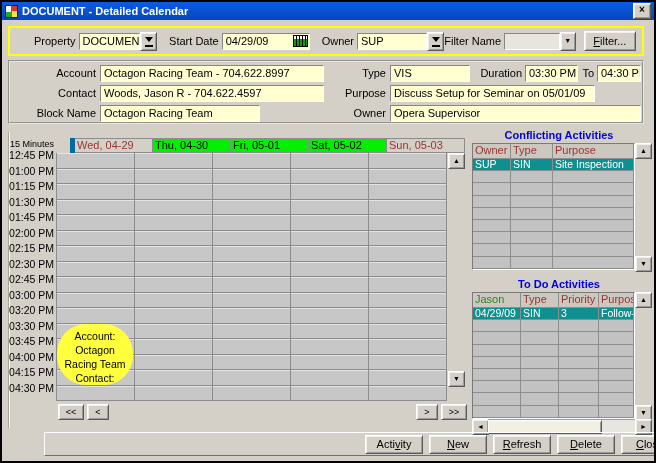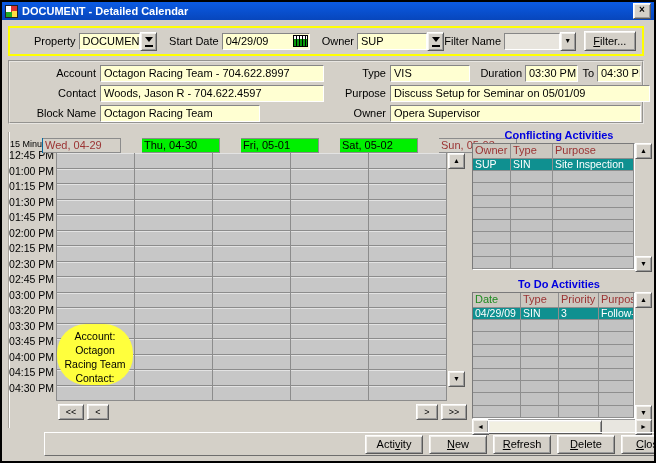--- a/index.html
+++ b/index.html
@@ -39,21 +39,21 @@
 
   
   .detailsbox{position:absolute;left:6px;top:58px;width:636px;height:64px;border:2px groove #e8e6e2;box-sizing:border-box;}
   .dlabel{position:absolute;font-size:11px;text-align:right;white-space:nowrap;}
   .dfield{position:absolute;}
 
   
   .interval{position:absolute;left:0;top:137px;width:52px;font-size:9px;text-align:right;}
   #time-col{position:absolute;left:0;top:147px;width:52px;}
   .time{height:15.5px;font-size:10.5px;line-height:13px;text-align:right;}
-  #day-header{position:absolute;left:40px;top:136px;display:flex;border-left:1px solid #0369a1;gap:21px;}
+  #day-header{position:absolute;left:68px;top:136px;display:flex;border-left:5px solid #0369a1;}
   .day{width:78px;height:15px;box-sizing:border-box;border:1px solid #8c8c8c;border-left:none;
        font-size:11px;line-height:13px;padding:0 2px;color:#9b3333;background:#d4d0c8;white-space:nowrap;overflow:hidden;}
   .day.hl{background:#00f000;color:#000;}
   #grid-cells{position:absolute;left:54px;top:151px;display:grid;grid-template-columns:repeat(5,78px);
               grid-auto-rows:15.5px;border-left:1px solid #8c8c8c;}
   .cell{border-right:1px solid #8c8c8c;border-bottom:1px solid #8c8c8c;background:#c7c7c7;
         box-shadow:inset 0 1px 0 rgba(255,255,255,.5);}
   #event-note{position:absolute;background:#ffff3d;font-size:10.5px;line-height:14px;text-align:center;
               white-space:pre-line;padding-top:5px;box-sizing:border-box;overflow:hidden;}
   .sbtn{position:absolute;width:15px;height:14px;font-size:7px;line-height:13px;text-align:center;color:#000;}
@@ -117,21 +117,21 @@
     <div class="dlabel" style="left:2px;top:45px;width:84px">Block Name</div>
     <div class="dfield field sunken" style="left:90px;top:43px;width:160px">Octagon Racing Team</div>
 
     <div class="dlabel" style="left:328px;top:5px;width:48px">Type</div>
     <div class="dfield field sunken" style="left:380px;top:3px;width:80px">VIS</div>
     <div class="dlabel" style="left:460px;top:5px;width:52px">Duration</div>
     <div class="dfield field sunken" style="left:515px;top:3px;width:53px">03:30 PM</div>
     <div class="dlabel" style="left:568px;top:5px;width:16px">To</div>
     <div class="dfield field sunken" style="left:587px;top:3px;width:44px">04:30 PM</div>
     <div class="dlabel" style="left:328px;top:25px;width:48px">Purpose</div>
-    <div class="dfield field sunken" style="left:380px;top:23px;width:260px">Discuss Setup for Seminar on 05/01/09</div>
+    <div class="dfield field sunken" style="left:380px;top:23px;width:205px">Discuss Setup for Seminar on 05/01/09</div>
     <div class="dlabel" style="left:328px;top:45px;width:48px">Owner</div>
     <div class="dfield field sunken" style="left:380px;top:43px;width:251px">Opera Supervisor</div>
   </div>
 
   <div class="vline"></div>
   <div class="interval">15 Minutes</div>
   <div id="time-col">
       <div class="time">12:45 PM</div>
       <div class="time">01:00 PM</div>
       <div class="time">01:15 PM</div>
@@ -303,21 +303,21 @@
         <div class="tcell" style="width: 42px;"></div>
         <div class="tcell" style="width: 80px; flex: 1 1 0%;"></div>
       </div>
     </div>
   <div class="sbtn btn3d" style="left:633px;top:141px">▲</div>
   <div class="sbtn btn3d" style="left:633px;top:254px">▼</div>
 
   <div class="paneltitle" style="left:468px;top:276px">To Do Activities</div>
   <div id="todo-table" class="tablebox" style="left:470px;top:290px;height:127px">
       <div class="trow thead">
-        <div class="tcell" style="width: 48px; color: rgb(31, 138, 31);">Date</div>
+        <div class="tcell" style="width: 48px; color: rgb(31, 138, 31);">Jason</div>
         <div class="tcell" style="width: 38px; color: rgb(155, 51, 51);">Type</div>
         <div class="tcell" style="width: 40px; color: rgb(155, 51, 51);">Priority</div>
         <div class="tcell" style="width: 34px; flex: 1 1 0%; color: rgb(155, 51, 51);">Purpose</div>
       </div>
       <div class="trow sel">
         <div class="tcell" style="width: 48px;">04/29/09</div>
         <div class="tcell" style="width: 38px;">SIN</div>
         <div class="tcell" style="width: 40px;">3</div>
         <div class="tcell" style="width: 34px; flex: 1 1 0%;">Follow-up</div>
       </div>

